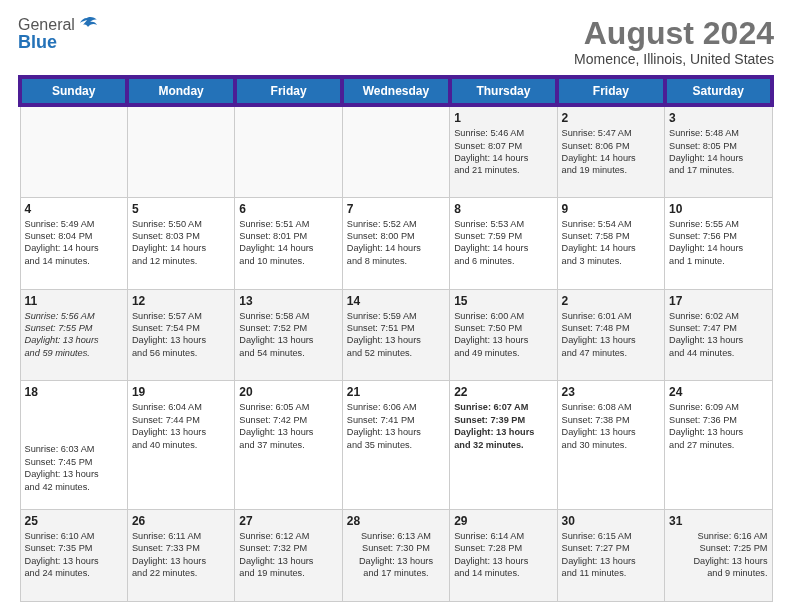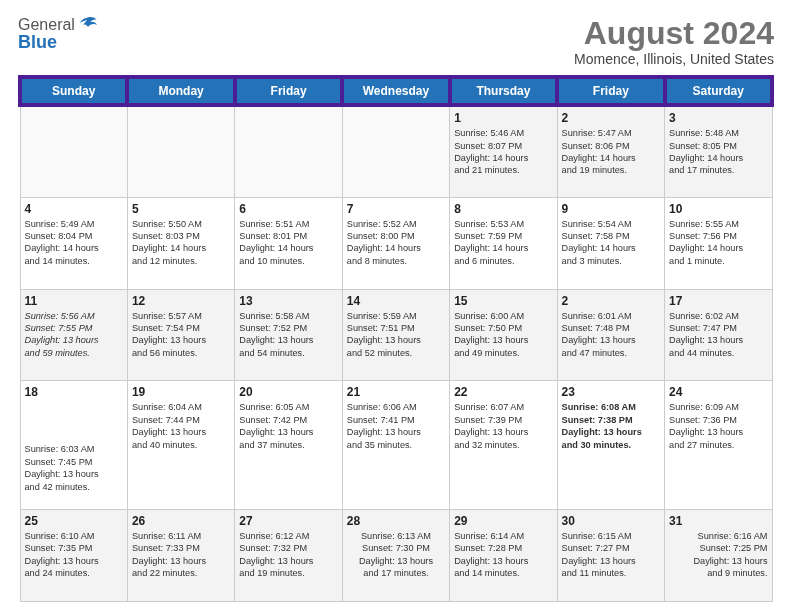--- a/index.html
+++ b/index.html
@@ -272,28 +272,28 @@
           </td>
           <td>
             <div class="day-number">21</div>
             <div class="day-info" style="white-space: pre-line;">Sunrise: 6:06 AM
 Sunset: 7:41 PM
 Daylight: 13 hours
 and 35 minutes.</div>
           </td>
           <td>
             <div class="day-number">22</div>
-            <div class="day-info" style="white-space: pre-line;">Sunrise: 6:07 AM
+            <div class="day-info" style="white-space: pre-line; font-weight: bold;">Sunrise: 6:07 AM
 Sunset: 7:39 PM
 Daylight: 13 hours
 and 32 minutes.</div>
           </td>
           <td>
             <div class="day-number">23</div>
-            <div class="day-info" style="white-space: pre-line; font-weight: bold;">Sunrise: 6:08 AM
+            <div class="day-info" style="white-space: pre-line;">Sunrise: 6:08 AM
 Sunset: 7:38 PM
 Daylight: 13 hours
 and 30 minutes.</div>
           </td>
           <td>
             <div class="day-number">24</div>
             <div class="day-info" style="white-space: pre-line;">Sunrise: 6:09 AM
 Sunset: 7:36 PM
 Daylight: 13 hours
 and 27 minutes.</div>

